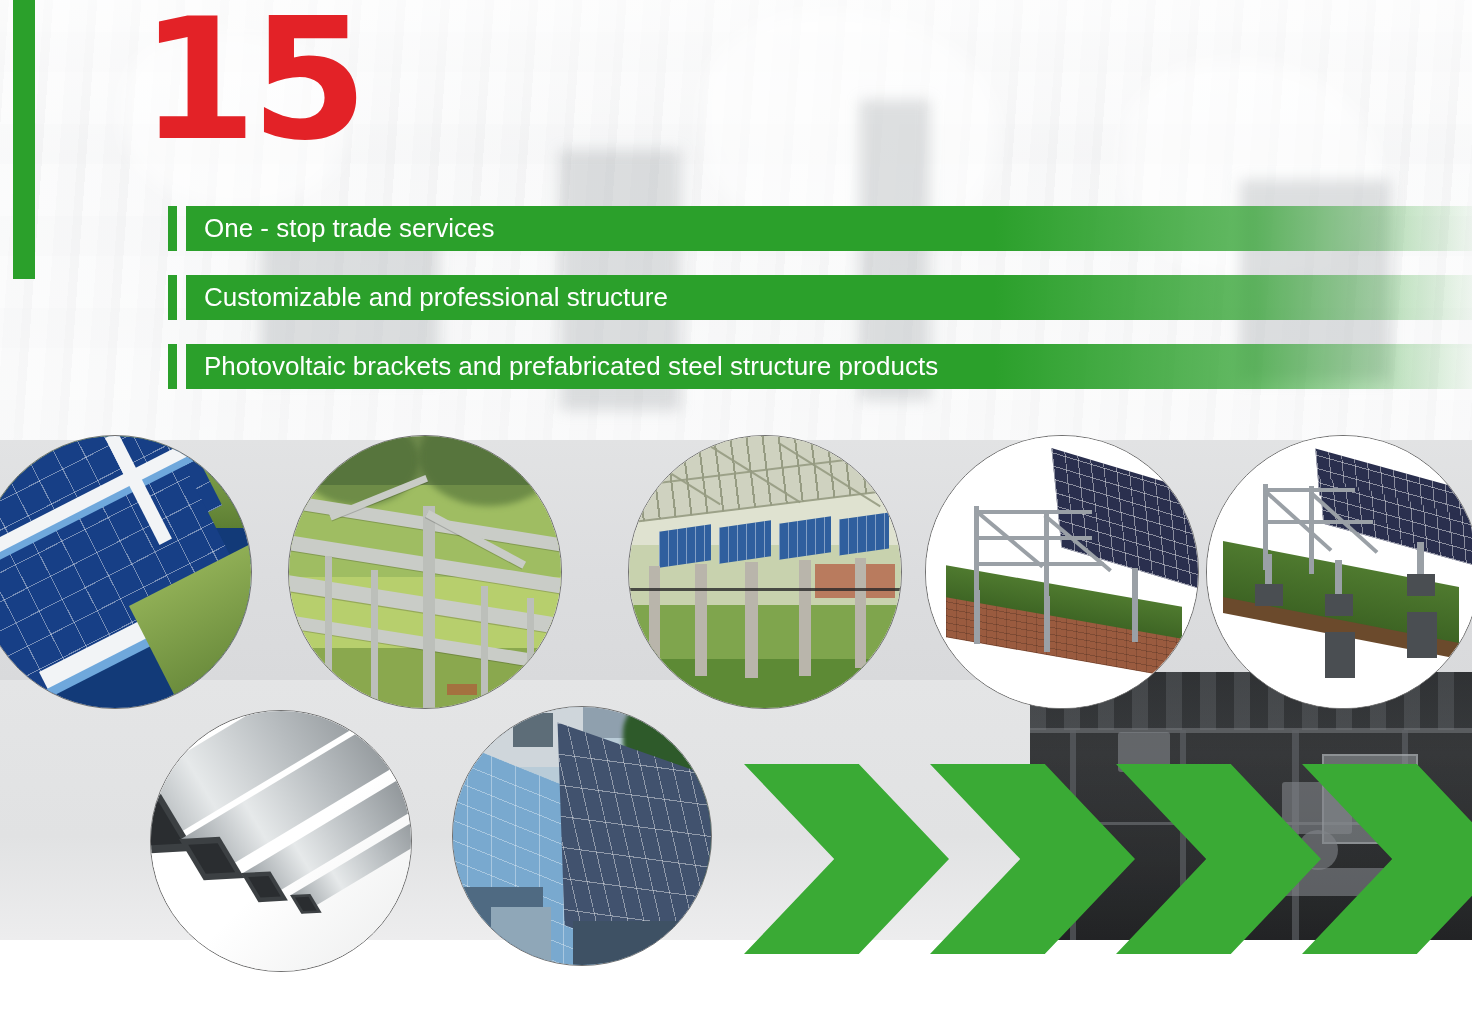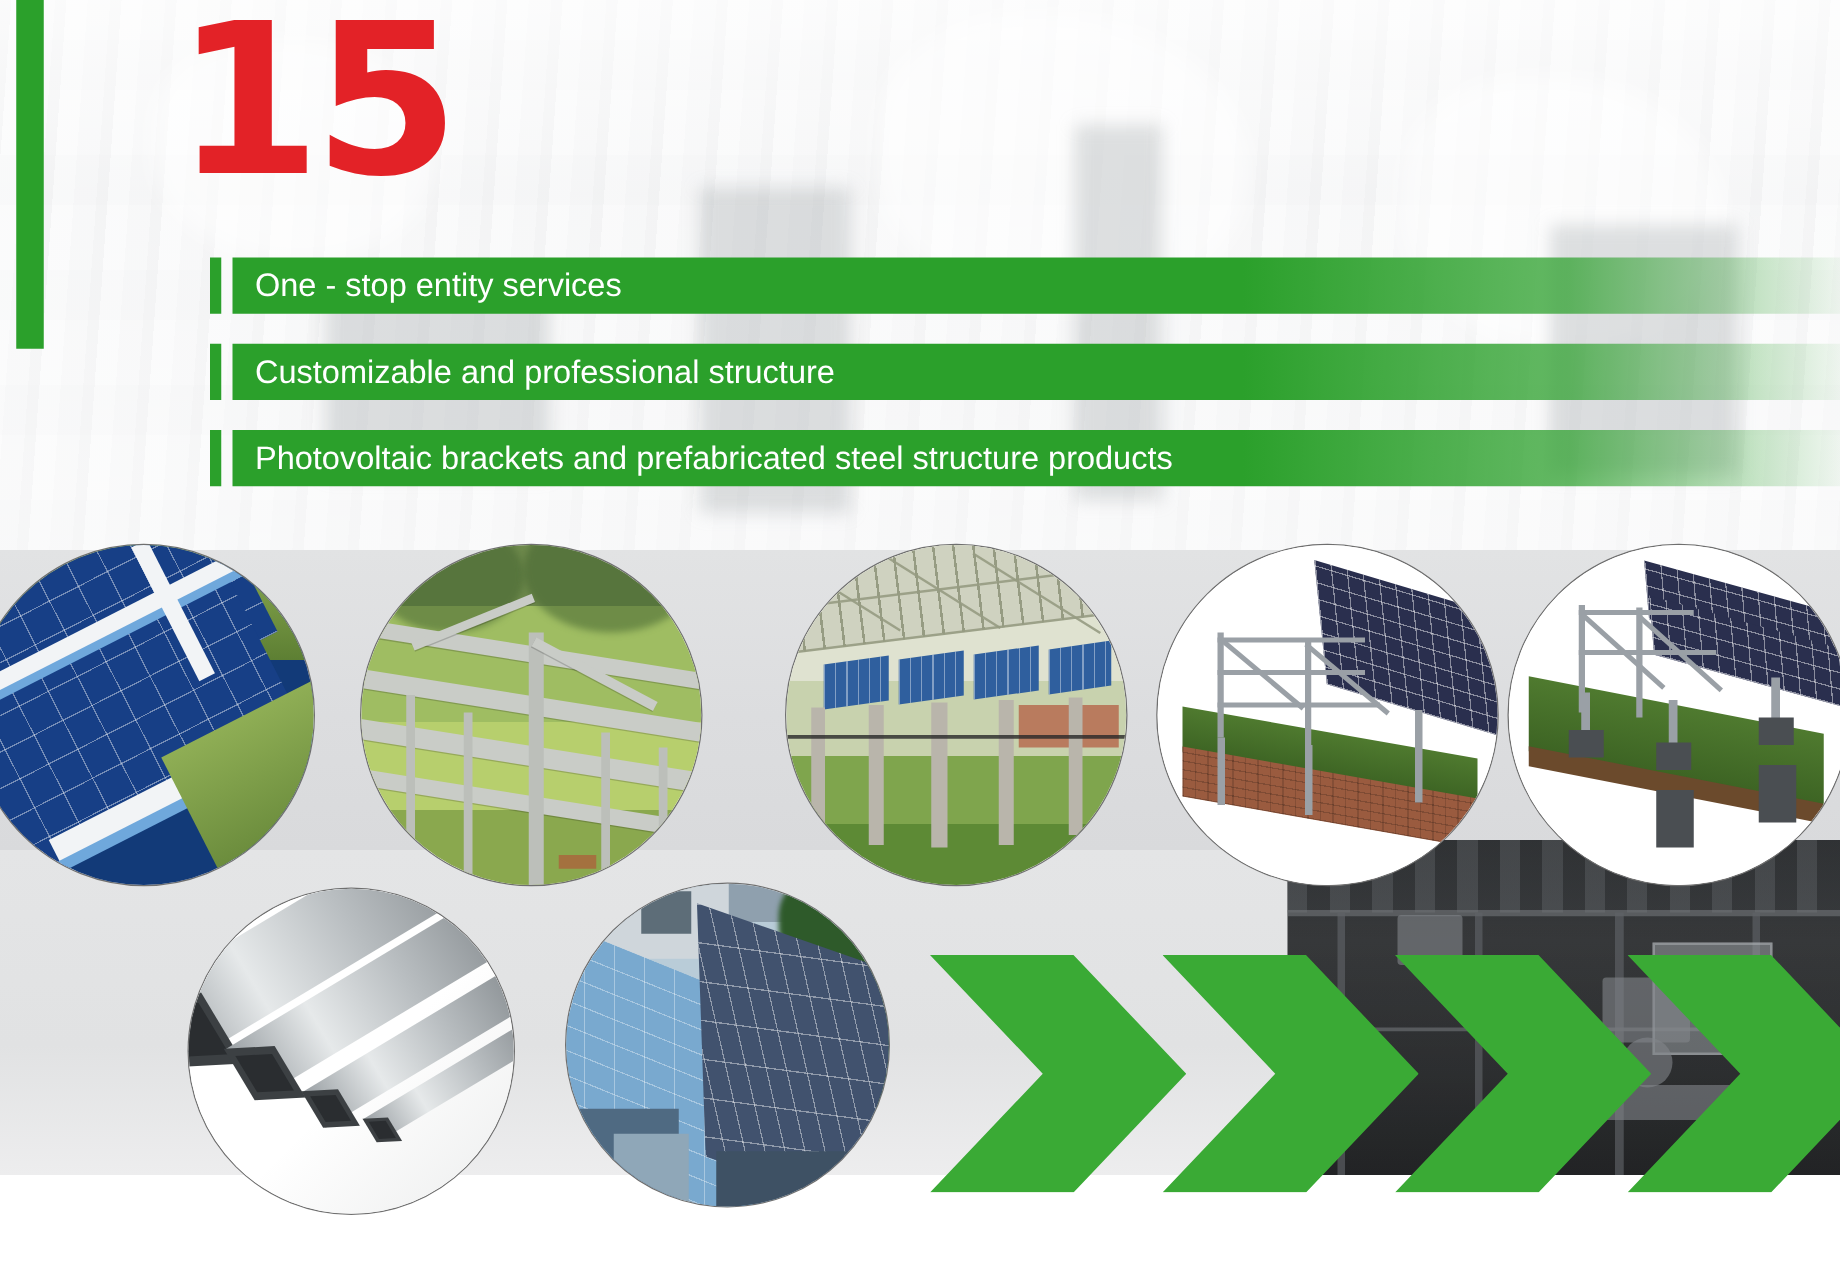--- a/index.html
+++ b/index.html
@@ -218,21 +218,21 @@
     <div class="mach" style="left:236px;top:196px;width:120px;height:28px;"></div>
   </div>
 
   <div class="left-accent"></div>
 
   <div class="num15">15</div>
 
   <div class="fbar" id="fbar1">
     <div class="tick"></div>
     <div class="body"></div>
-    <div class="txt">One - stop entity services</div>
+    <div class="txt">One - stop trade services</div>
   </div>
   <div class="fbar" id="fbar2">
     <div class="tick"></div>
     <div class="body"></div>
     <div class="txt">Customizable and professional structure</div>
   </div>
   <div class="fbar" id="fbar3">
     <div class="tick"></div>
     <div class="body"></div>
     <div class="txt">Photovoltaic brackets and prefabricated steel structure products</div>

